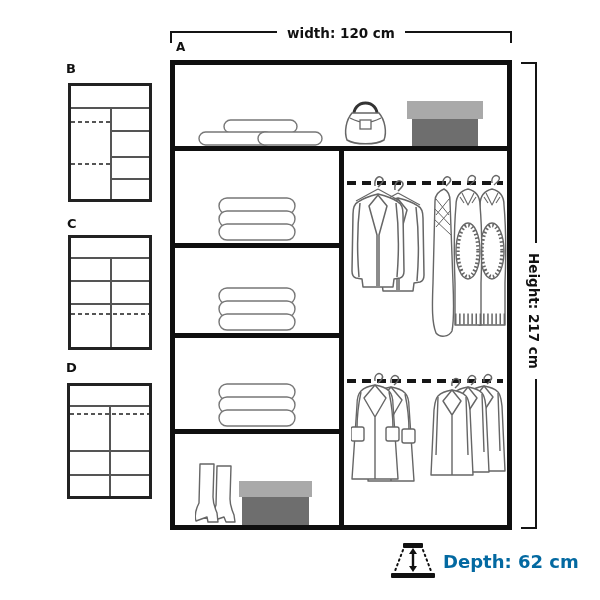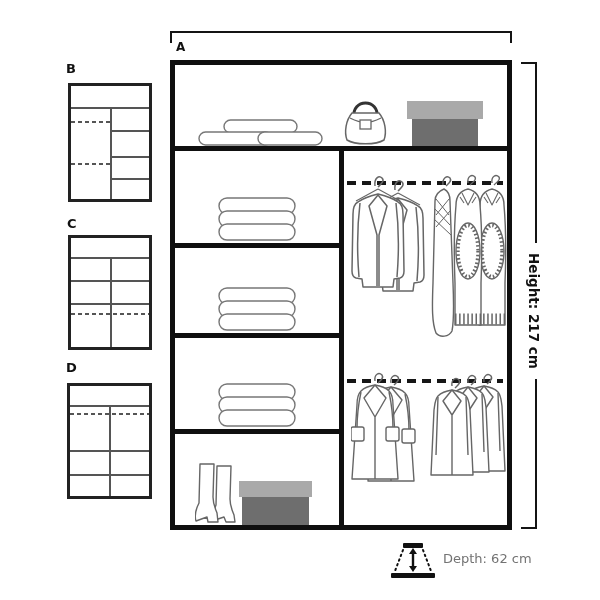--- a/index.html
+++ b/index.html
@@ -9,39 +9,42 @@
   
   .dim-line-h{position:absolute;background:#141414;height:2px;}
   .dim-line-v{position:absolute;background:#141414;width:2px;}
   .dim-tick-v{position:absolute;background:#141414;width:2px;height:12px;}
   .dim-tick-h{position:absolute;background:#141414;width:15px;height:2px;}
   .dim-label-wrap{position:absolute;text-align:center;z-index:5;}
   .dim-label{display:inline-block;background:#fff;padding:0 10px;font-weight:bold;font-size:13.5px;color:#111;}
   .dim-label-v{position:absolute;writing-mode:vertical-rl;background:#fff;padding:10px 0;font-weight:bold;font-size:13.5px;color:#111;z-index:5;}
   .corner-label{position:absolute;font-weight:bold;font-size:12px;color:#111;}
   .thumb-label{position:absolute;font-weight:bold;font-size:13px;color:#111;}
-  .depth-label{position:absolute;font-weight:normal;font-size:13px;color:#737373;}
+  .depth-label{position:absolute;font-weight:bold;font-size:18px;color:#0369a1;}
   
   .wardrobe{position:absolute;left:170px;top:60px;width:332px;height:460px;border:5px solid #0f0f0f;background:#fff;}
   .divider{position:absolute;background:#0f0f0f;}
   .rail{position:absolute;height:4px;background:repeating-linear-gradient(90deg,#161616 0 9px,transparent 9px 15px);}
   
   .thumb{position:absolute;border:3px solid #222;background:#fff;}
   .tline{position:absolute;background:#555;}
   .tdash{position:absolute;height:2px;background:repeating-linear-gradient(90deg,#555 0 4px,transparent 4px 7px);}
   .item{position:absolute;z-index:3;}
 </style>
 </head>
 <body>
 
 <div id="canvas">
 
   <div class="dim-line-h" style="left:170px;top:31px;width:342px;"></div>
   <div class="dim-tick-v" style="left:170px;top:31px;"></div>
   <div class="dim-tick-v" style="left:510px;top:31px;"></div>
+  <div class="dim-label-wrap" style="left:170px;top:23px;width:342px;">
+    <span class="dim-label">width: 120 cm</span>
+  </div>
   <div class="corner-label" style="left:176px;top:40px;">A</div>
 
   <div class="dim-line-v" style="left:535px;top:62px;height:467px;"></div>
   <div class="dim-tick-h" style="left:521px;top:62px;"></div>
   <div class="dim-tick-h" style="left:521px;top:527px;"></div>
   <span class="dim-label-v" style="left:526px;top:243px;">Height: 217 cm</span>
 
   <svg class="abs" style="left:389px;top:541px;" width="48" height="38" viewBox="0 0 48 38">
     <rect x="14" y="2" width="20" height="5" rx="1" fill="#111"></rect>
     <rect x="2" y="32" width="44" height="5" rx="1" fill="#111"></rect>

